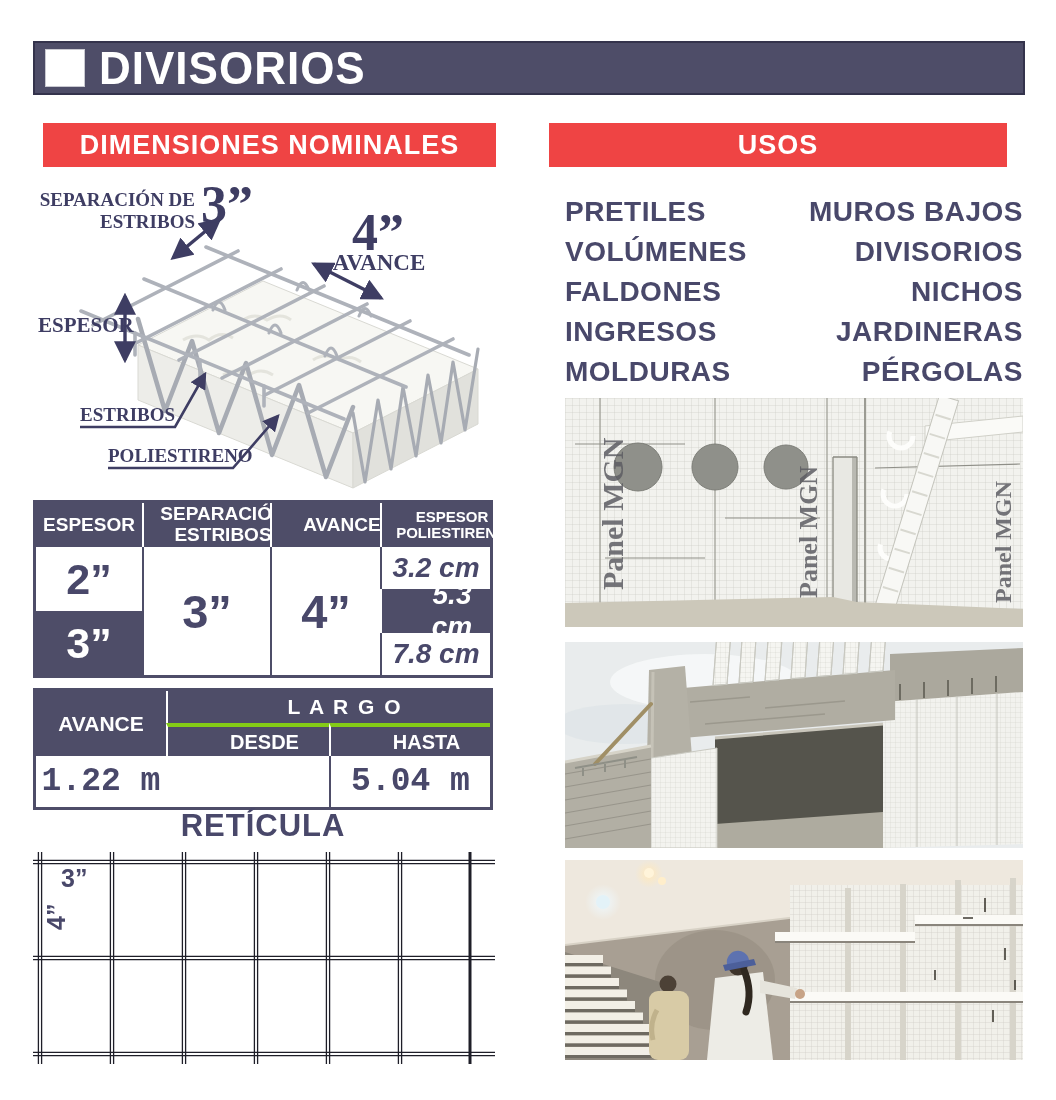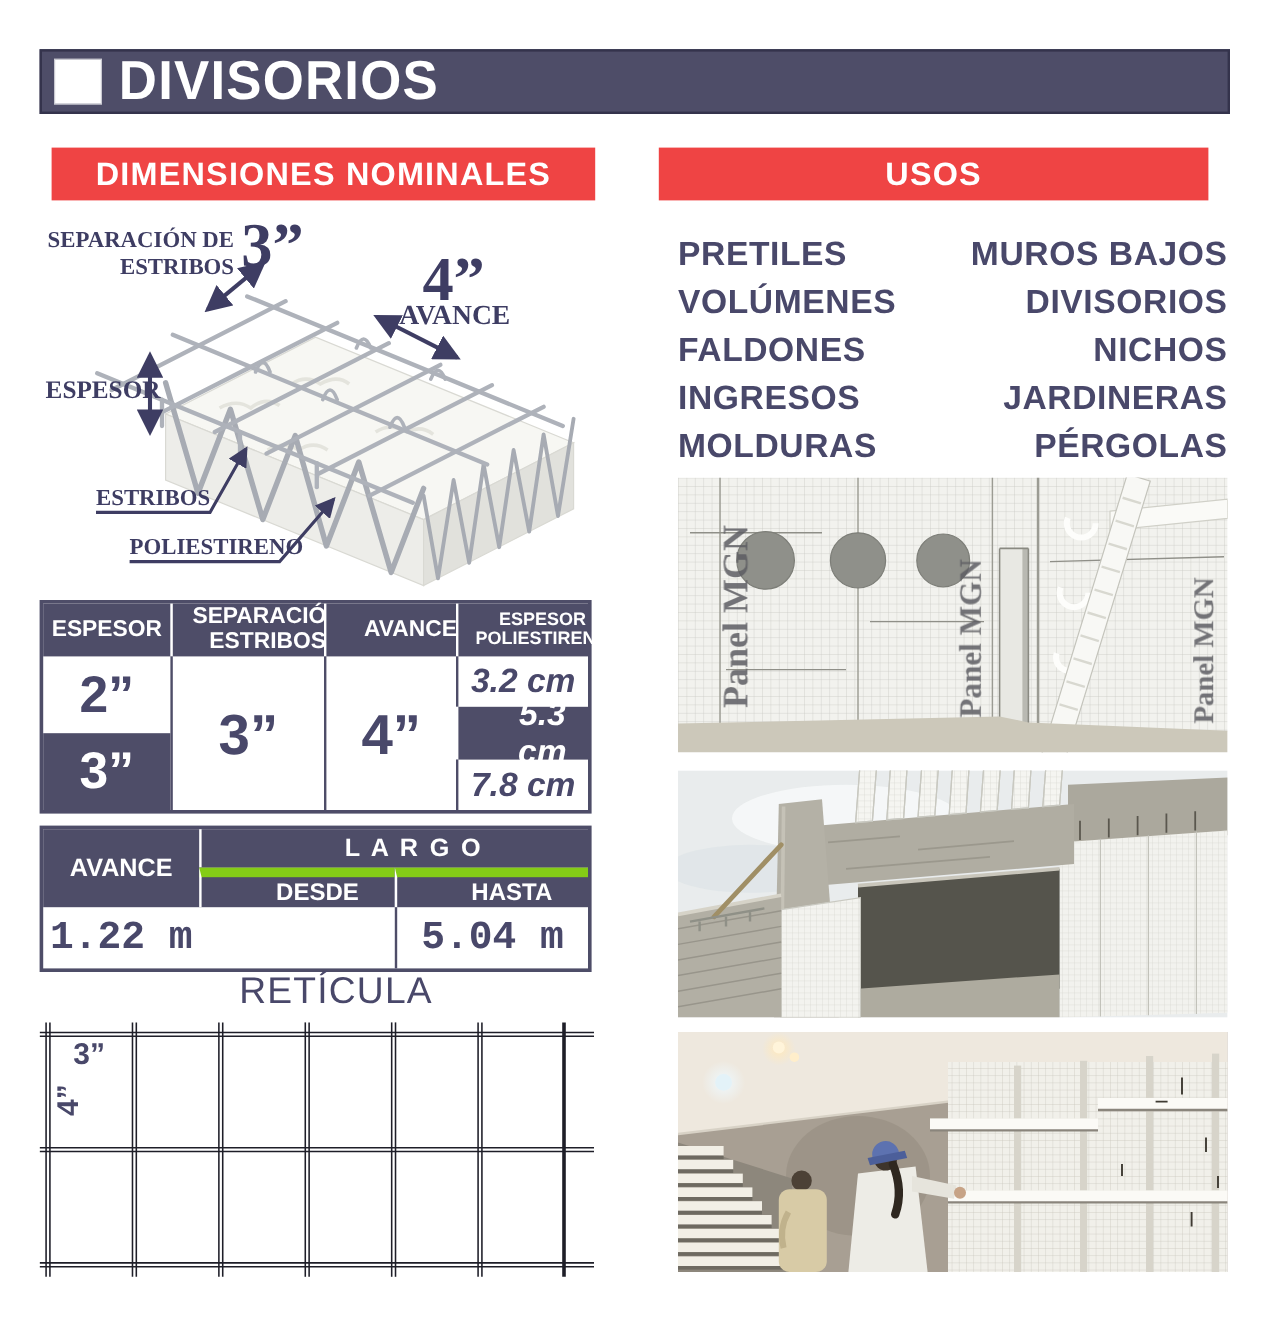--- a/index.html
+++ b/index.html
@@ -27,32 +27,32 @@
   .t1{left:33px;top:500px;width:460px;height:178px;
       grid-template-columns:106px 128px 110px 110px;
       grid-template-rows:44px 42px 22px 22px 42px;}
   .t2{left:33px;top:688px;width:460px;height:122px;
       grid-template-columns:130px 163px 161px;
       grid-template-rows:32px 33px 51px;}
   .cell{display:flex;align-items:center;justify-content:center;text-align:center;box-sizing:border-box;}
   .hd{background:#4E4D68;color:#ffffff;font-weight:700;font-size:19px;line-height:1.1;}
   .hd.small{font-size:15px;}
   .wsepL{border-left:2px solid #ffffff;padding-left:32px;}
-  .wsepT{border-top:8px solid #84cc16;}
+  .wsepT{border-top:4px solid #84cc16;}
   .nsepL{border-left:2px solid #4E4D68;}
   .val{color:#49486A;font-weight:700;}
   .navycell{background:#4E4D68;color:#ffffff;font-weight:700;}
   .big1{font-size:43px;}
   .big2{font-size:47px;}
   .cm{font-size:28px;font-style:italic;}
   .t2 .hd{font-size:21px;}
   .t2v{font-size:33px;font-family:Liberation Mono, monospace;}
   
-  .reticula-title{left:50px;top:808px;width:460px;text-align:center;color:#49486A;
-                  font-weight:400;font-size:31px;letter-spacing:1px;}
+  .reticula-title{left:33px;top:808px;width:460px;text-align:center;color:#49486A;
+                  font-weight:700;font-size:31px;letter-spacing:1px;}
 </style>
 </head>
 <body>
 
 <div class="stage">
 
   <div class="abs header-bar">
     <span class="header-square"></span>
     <span class="header-title">DIVISORIOS</span>
   </div>

